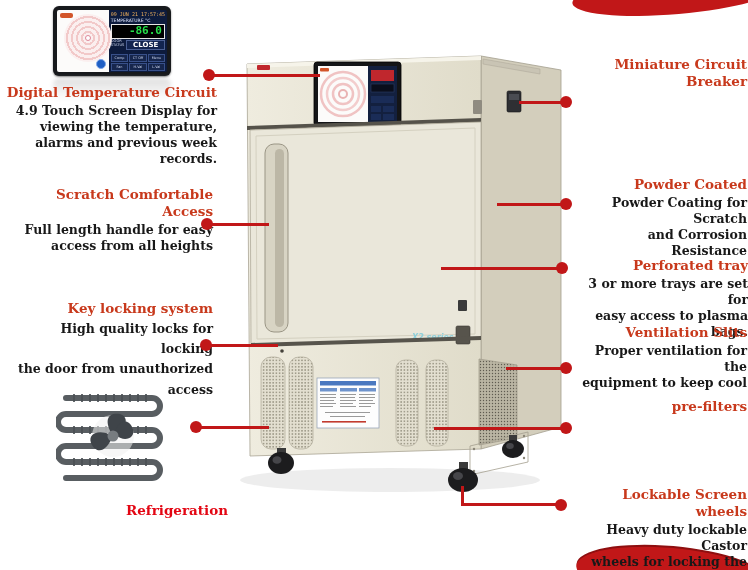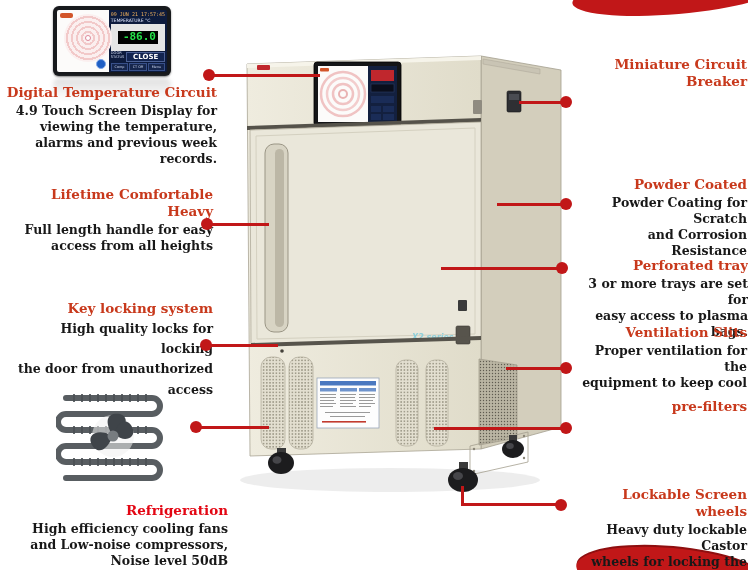--- a/index.html
+++ b/index.html
@@ -23,21 +23,21 @@
   .tablet-screen{position:absolute;left:4px;top:4px;right:4px;bottom:4px;display:flex;overflow:hidden;border-radius:2px;}
   .chart-area{position:relative;width:62px;background:#fcfbfa;}
   .rings{position:absolute;left:7px;top:4px;width:48px;height:48px;border-radius:50%;
      background:repeating-radial-gradient(circle at 50% 50%, #f2c9c9 0 2px, #fbefef 2px 5px);}
   .rings:after{content:"";position:absolute;left:21px;top:21px;width:6px;height:6px;border-radius:50%;background:#fff;border:1px solid #d89;box-sizing:border-box;}
   .chart-logo{position:absolute;left:3px;top:3px;width:13px;height:5px;background:#d2552a;border-radius:2px;}
   .chart-btn{position:absolute;right:3px;bottom:3px;width:10px;height:10px;border-radius:50%;background:#1f5fc4;border:1px solid #7fa6e8;box-sizing:border-box;}
   .panel-area{flex:1;background:#0d1b3d;color:#fff;display:flex;flex-direction:column;padding:1px 2px;gap:1px;}
   .p-date{font-size:5px;color:#f2b25c;white-space:nowrap;font-family:"DejaVu Sans Mono",monospace;}
   .p-templabel{font-size:4.5px;color:#dfe7ff;font-family:"DejaVu Sans",sans-serif;}
-  .p-temp{background:#000;border:7px solid #e5e5e5;color:#25e04a;font-weight:700;font-size:11px;text-align:right;padding:0 2px;font-family:"DejaVu Sans Mono",monospace;line-height:1.15;}
+  .p-temp{background:#000;border:1px solid #e5e5e5;color:#25e04a;font-weight:700;font-size:11px;text-align:right;padding:0 2px;font-family:"DejaVu Sans Mono",monospace;line-height:1.15;}
   .p-door{display:flex;align-items:flex-start;gap:2px;}
   .p-doorlabel{font-size:3.6px;color:#cfd8f0;white-space:pre-line;line-height:1.1;font-family:"DejaVu Sans",sans-serif;}
   .p-close{flex:1;border:1px solid #4a5f93;background:#122450;color:#fff;font-weight:700;font-size:7px;text-align:center;font-family:"DejaVu Sans",sans-serif;}
   .p-btns{display:grid;grid-template-columns:1fr 1fr 1fr;gap:1px;margin-top:auto;}
   .p-btn{position:relative;background:#16264d;border:0.5px solid #38508a;color:#cfd8f0;font-size:3.4px;text-align:center;padding:1px 0;font-family:"DejaVu Sans",sans-serif;}
   .tablet-reflection{position:absolute;left:53px;top:78px;width:118px;height:24px;border-radius:6px;background:linear-gradient(#b9b9b9,#f4f4f4 80%,transparent);opacity:.45;filter:blur(2px);}
 
   
   .fridge-icon{position:absolute;left:56px;top:384px;width:114px;height:108px;}
 
@@ -86,35 +86,32 @@
   <div class="tablet-reflection"></div>
 
   <div class="callout" style="left:5px;top:84px;width:212px;">
     <div class="c-title">Digital Temperature Circuit</div>
     <div class="c-body">4.9 Touch Screen Display for
 viewing the temperature,
 alarms  and previous week
 records.</div>
   </div>
   <div class="callout" style="left:5px;top:186px;width:208px;">
-    <div class="c-title">Lifetime Comfortable Heavy</div>
+    <div class="c-title">Scratch Comfortable Access</div>
     <div class="c-body">Full length handle for easy
 access  from all heights</div>
   </div>
   <div class="callout" style="left:5px;top:300px;width:208px;">
     <div class="c-title">Key locking system</div>
     <div class="c-body loose">High quality locks for locking
 the  door from unauthorized
 access</div>
   </div>
   <div class="callout" style="left:0px;top:502px;width:228px;">
     <div class="c-title bright">Refrigeration</div>
-    <div class="c-body">High efficiency cooling fans
-and  Low-noise compressors,
-Noise level 50dB</div>
   </div>
 
   <svg class="fridge-icon" viewBox="0 0 114 108">
     <path d="M10 14 h86 a8 8 0 0 1 0 16 h-86 a8 8 0 0 0 0 16 h86 a8 8 0 0 1 0 16 h-86 a8 8 0 0 0 0 16 h86 a8 8 0 0 1 0 16 h-86" fill="none" stroke="#4a4f54" stroke-width="6" stroke-linecap="round" opacity="0.92"></path>
     <g stroke="#4a4f54" stroke-width="2" opacity="0.85">
       <path d="M18 10 v8 M26 10 v8 M34 10 v8 M42 10 v8 M50 10 v8 M58 10 v8 M66 10 v8 M74 10 v8 M82 10 v8 M90 10 v8"></path>
       <path d="M18 42 v8 M26 42 v8 M34 42 v8 M42 42 v8 M50 42 v8 M58 42 v8 M66 42 v8 M74 42 v8 M82 42 v8 M90 42 v8"></path>
       <path d="M18 74 v8 M26 74 v8 M34 74 v8 M42 74 v8 M50 74 v8 M58 74 v8 M66 74 v8 M74 74 v8 M82 74 v8 M90 74 v8"></path>
     </g>
     <g>

